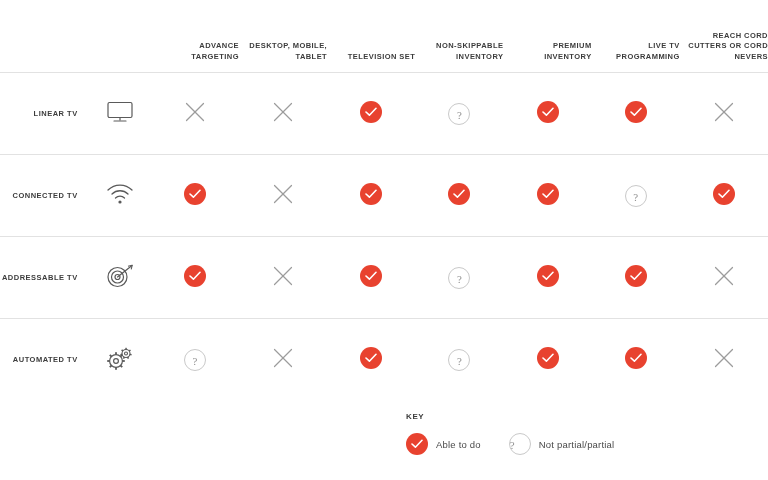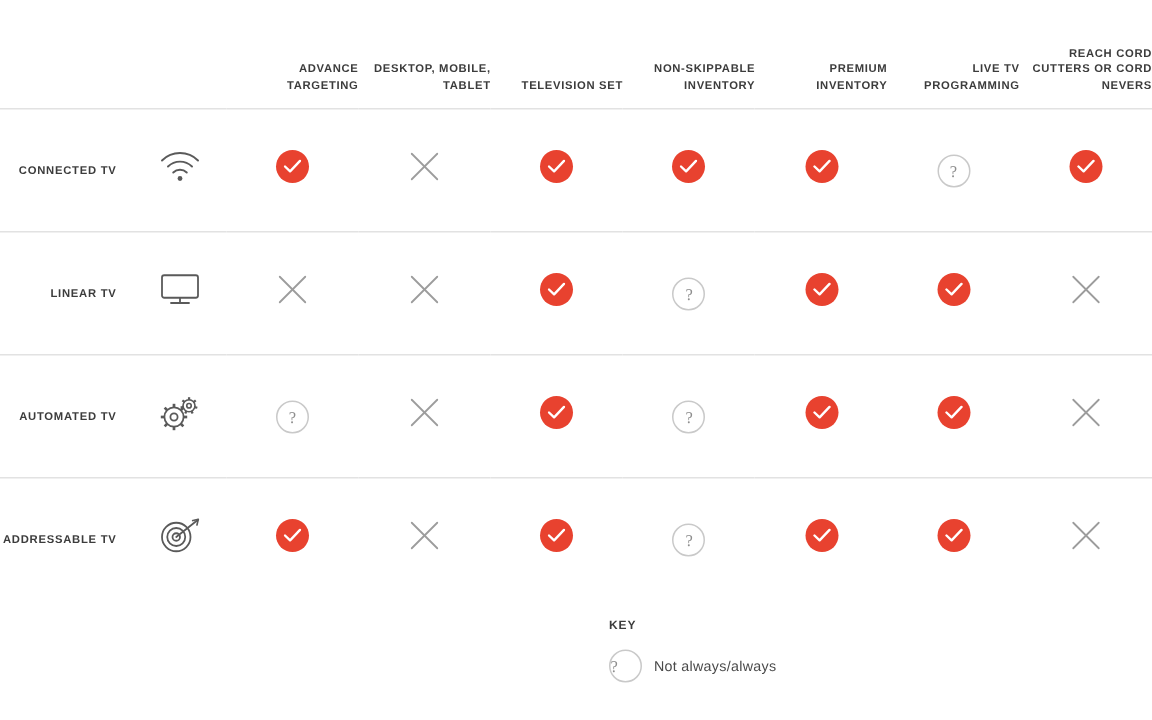--- a/index.html
+++ b/index.html
@@ -168,20 +168,50 @@
         <th class="colhead">DESKTOP, MOBILE, TABLET</th>
         <th class="colhead">TELEVISION SET</th>
         <th class="colhead">NON-SKIPPABLE INVENTORY</th>
         <th class="colhead">PREMIUM INVENTORY</th>
         <th class="colhead">LIVE TV PROGRAMMING</th>
         <th class="colhead">REACH CORD CUTTERS OR CORD NEVERS</th>
       </tr>
     </thead>
     <tbody id="matrix-body">
         <tr>
+          <td class="rowlabel">LINEAR TV</td>
+          <td class="rowicon"><span><svg width="28" height="24" viewBox="0 0 28 24">
+                <rect x="2" y="2.5" width="24" height="15" rx="1.5" fill="none" stroke="#5a5a5a" stroke-width="1.2"></rect>
+                <line x1="14" y1="17.5" x2="14" y2="20.5" stroke="#5a5a5a" stroke-width="1.2"></line>
+                <line x1="8" y1="21" x2="20" y2="21" stroke="#5a5a5a" stroke-width="1.2" stroke-linecap="round"></line>
+              </svg></span></td>
+          <td><span class="mark no"><svg width="22" height="22" viewBox="0 0 22 22">
+                <line x1="2.5" y1="2.5" x2="19.5" y2="19.5" stroke="#9c9c9c" stroke-width="1.2" stroke-linecap="round"></line>
+                <line x1="19.5" y1="2.5" x2="2.5" y2="19.5" stroke="#9c9c9c" stroke-width="1.2" stroke-linecap="round"></line>
+              </svg></span></td>
+          <td><span class="mark no"><svg width="22" height="22" viewBox="0 0 22 22">
+                <line x1="2.5" y1="2.5" x2="19.5" y2="19.5" stroke="#9c9c9c" stroke-width="1.2" stroke-linecap="round"></line>
+                <line x1="19.5" y1="2.5" x2="2.5" y2="19.5" stroke="#9c9c9c" stroke-width="1.2" stroke-linecap="round"></line>
+              </svg></span></td>
+          <td><span class="mark yes"><svg width="12" height="10" viewBox="0 0 12 10">
+                <path d="M1 5 L4.4 8.2 L11 1.3" fill="none" stroke="#ffffff" stroke-width="1.6" stroke-linecap="round" stroke-linejoin="round"></path>
+              </svg></span></td>
+          <td><span class="mark maybe">?</span></td>
+          <td><span class="mark yes"><svg width="12" height="10" viewBox="0 0 12 10">
+                <path d="M1 5 L4.4 8.2 L11 1.3" fill="none" stroke="#ffffff" stroke-width="1.6" stroke-linecap="round" stroke-linejoin="round"></path>
+              </svg></span></td>
+          <td><span class="mark yes"><svg width="12" height="10" viewBox="0 0 12 10">
+                <path d="M1 5 L4.4 8.2 L11 1.3" fill="none" stroke="#ffffff" stroke-width="1.6" stroke-linecap="round" stroke-linejoin="round"></path>
+              </svg></span></td>
+          <td><span class="mark no"><svg width="22" height="22" viewBox="0 0 22 22">
+                <line x1="2.5" y1="2.5" x2="19.5" y2="19.5" stroke="#9c9c9c" stroke-width="1.2" stroke-linecap="round"></line>
+                <line x1="19.5" y1="2.5" x2="2.5" y2="19.5" stroke="#9c9c9c" stroke-width="1.2" stroke-linecap="round"></line>
+              </svg></span></td>
+        </tr>
+        <tr>
           <td class="rowlabel">CONNECTED TV</td>
           <td class="rowicon"><span><svg width="28" height="22" viewBox="0 0 28 22">
                 <path d="M2 7 A17 17 0 0 1 26 7" fill="none" stroke="#5a5a5a" stroke-width="1.3" stroke-linecap="round"></path>
                 <path d="M6 11 A11.5 11.5 0 0 1 22 11" fill="none" stroke="#5a5a5a" stroke-width="1.3" stroke-linecap="round"></path>
                 <path d="M9.5 15 A6.5 6.5 0 0 1 18.5 15" fill="none" stroke="#5a5a5a" stroke-width="1.3" stroke-linecap="round"></path>
                 <circle cx="14" cy="19" r="1.6" fill="#5a5a5a"></circle>
               </svg></span></td>
           <td><span class="mark yes"><svg width="12" height="10" viewBox="0 0 12 10">
                 <path d="M1 5 L4.4 8.2 L11 1.3" fill="none" stroke="#ffffff" stroke-width="1.6" stroke-linecap="round" stroke-linejoin="round"></path>
               </svg></span></td>
@@ -197,29 +227,30 @@
               </svg></span></td>
           <td><span class="mark yes"><svg width="12" height="10" viewBox="0 0 12 10">
                 <path d="M1 5 L4.4 8.2 L11 1.3" fill="none" stroke="#ffffff" stroke-width="1.6" stroke-linecap="round" stroke-linejoin="round"></path>
               </svg></span></td>
           <td><span class="mark maybe">?</span></td>
           <td><span class="mark yes"><svg width="12" height="10" viewBox="0 0 12 10">
                 <path d="M1 5 L4.4 8.2 L11 1.3" fill="none" stroke="#ffffff" stroke-width="1.6" stroke-linecap="round" stroke-linejoin="round"></path>
               </svg></span></td>
         </tr>
         <tr>
-          <td class="rowlabel">LINEAR TV</td>
-          <td class="rowicon"><span><svg width="28" height="24" viewBox="0 0 28 24">
-                <rect x="2" y="2.5" width="24" height="15" rx="1.5" fill="none" stroke="#5a5a5a" stroke-width="1.2"></rect>
-                <line x1="14" y1="17.5" x2="14" y2="20.5" stroke="#5a5a5a" stroke-width="1.2"></line>
-                <line x1="8" y1="21" x2="20" y2="21" stroke="#5a5a5a" stroke-width="1.2" stroke-linecap="round"></line>
-              </svg></span></td>
-          <td><span class="mark no"><svg width="22" height="22" viewBox="0 0 22 22">
-                <line x1="2.5" y1="2.5" x2="19.5" y2="19.5" stroke="#9c9c9c" stroke-width="1.2" stroke-linecap="round"></line>
-                <line x1="19.5" y1="2.5" x2="2.5" y2="19.5" stroke="#9c9c9c" stroke-width="1.2" stroke-linecap="round"></line>
+          <td class="rowlabel">ADDRESSABLE TV</td>
+          <td class="rowicon"><span><svg width="30" height="26" viewBox="0 0 30 26">
+                <circle cx="12.5" cy="14" r="9.5" fill="none" stroke="#5a5a5a" stroke-width="1.2"></circle>
+                <circle cx="12.5" cy="14" r="6" fill="none" stroke="#5a5a5a" stroke-width="1.2"></circle>
+                <circle cx="12.5" cy="14" r="2.5" fill="none" stroke="#5a5a5a" stroke-width="1.2"></circle>
+                <line x1="12.5" y1="14" x2="27" y2="2.5" stroke="#5a5a5a" stroke-width="1.2" stroke-linecap="round"></line>
+                <path d="M23 3.2 L27.2 2.2 L26.2 6.4" fill="none" stroke="#5a5a5a" stroke-width="1.1" stroke-linejoin="round"></path>
+              </svg></span></td>
+          <td><span class="mark yes"><svg width="12" height="10" viewBox="0 0 12 10">
+                <path d="M1 5 L4.4 8.2 L11 1.3" fill="none" stroke="#ffffff" stroke-width="1.6" stroke-linecap="round" stroke-linejoin="round"></path>
               </svg></span></td>
           <td><span class="mark no"><svg width="22" height="22" viewBox="0 0 22 22">
                 <line x1="2.5" y1="2.5" x2="19.5" y2="19.5" stroke="#9c9c9c" stroke-width="1.2" stroke-linecap="round"></line>
                 <line x1="19.5" y1="2.5" x2="2.5" y2="19.5" stroke="#9c9c9c" stroke-width="1.2" stroke-linecap="round"></line>
               </svg></span></td>
           <td><span class="mark yes"><svg width="12" height="10" viewBox="0 0 12 10">
                 <path d="M1 5 L4.4 8.2 L11 1.3" fill="none" stroke="#ffffff" stroke-width="1.6" stroke-linecap="round" stroke-linejoin="round"></path>
               </svg></span></td>
           <td><span class="mark maybe">?</span></td>
           <td><span class="mark yes"><svg width="12" height="10" viewBox="0 0 12 10">
@@ -273,56 +304,33 @@
                 <path d="M1 5 L4.4 8.2 L11 1.3" fill="none" stroke="#ffffff" stroke-width="1.6" stroke-linecap="round" stroke-linejoin="round"></path>
               </svg></span></td>
           <td><span class="mark yes"><svg width="12" height="10" viewBox="0 0 12 10">
                 <path d="M1 5 L4.4 8.2 L11 1.3" fill="none" stroke="#ffffff" stroke-width="1.6" stroke-linecap="round" stroke-linejoin="round"></path>
               </svg></span></td>
           <td><span class="mark no"><svg width="22" height="22" viewBox="0 0 22 22">
                 <line x1="2.5" y1="2.5" x2="19.5" y2="19.5" stroke="#9c9c9c" stroke-width="1.2" stroke-linecap="round"></line>
                 <line x1="19.5" y1="2.5" x2="2.5" y2="19.5" stroke="#9c9c9c" stroke-width="1.2" stroke-linecap="round"></line>
               </svg></span></td>
         </tr>
-        <tr>
-          <td class="rowlabel">ADDRESSABLE TV</td>
-          <td class="rowicon"><span><svg width="30" height="26" viewBox="0 0 30 26">
-                <circle cx="12.5" cy="14" r="9.5" fill="none" stroke="#5a5a5a" stroke-width="1.2"></circle>
-                <circle cx="12.5" cy="14" r="6" fill="none" stroke="#5a5a5a" stroke-width="1.2"></circle>
-                <circle cx="12.5" cy="14" r="2.5" fill="none" stroke="#5a5a5a" stroke-width="1.2"></circle>
-                <line x1="12.5" y1="14" x2="27" y2="2.5" stroke="#5a5a5a" stroke-width="1.2" stroke-linecap="round"></line>
-                <path d="M23 3.2 L27.2 2.2 L26.2 6.4" fill="none" stroke="#5a5a5a" stroke-width="1.1" stroke-linejoin="round"></path>
-              </svg></span></td>
-          <td><span class="mark yes"><svg width="12" height="10" viewBox="0 0 12 10">
-                <path d="M1 5 L4.4 8.2 L11 1.3" fill="none" stroke="#ffffff" stroke-width="1.6" stroke-linecap="round" stroke-linejoin="round"></path>
-              </svg></span></td>
-          <td><span class="mark no"><svg width="22" height="22" viewBox="0 0 22 22">
-                <line x1="2.5" y1="2.5" x2="19.5" y2="19.5" stroke="#9c9c9c" stroke-width="1.2" stroke-linecap="round"></line>
-                <line x1="19.5" y1="2.5" x2="2.5" y2="19.5" stroke="#9c9c9c" stroke-width="1.2" stroke-linecap="round"></line>
-              </svg></span></td>
-          <td><span class="mark yes"><svg width="12" height="10" viewBox="0 0 12 10">
-                <path d="M1 5 L4.4 8.2 L11 1.3" fill="none" stroke="#ffffff" stroke-width="1.6" stroke-linecap="round" stroke-linejoin="round"></path>
-              </svg></span></td>
-          <td><span class="mark maybe">?</span></td>
-          <td><span class="mark yes"><svg width="12" height="10" viewBox="0 0 12 10">
-                <path d="M1 5 L4.4 8.2 L11 1.3" fill="none" stroke="#ffffff" stroke-width="1.6" stroke-linecap="round" stroke-linejoin="round"></path>
-              </svg></span></td>
-          <td><span class="mark yes"><svg width="12" height="10" viewBox="0 0 12 10">
-                <path d="M1 5 L4.4 8.2 L11 1.3" fill="none" stroke="#ffffff" stroke-width="1.6" stroke-linecap="round" stroke-linejoin="round"></path>
-              </svg></span></td>
-          <td><span class="mark no"><svg width="22" height="22" viewBox="0 0 22 22">
-                <line x1="2.5" y1="2.5" x2="19.5" y2="19.5" stroke="#9c9c9c" stroke-width="1.2" stroke-linecap="round"></line>
-                <line x1="19.5" y1="2.5" x2="2.5" y2="19.5" stroke="#9c9c9c" stroke-width="1.2" stroke-linecap="round"></line>
-              </svg></span></td>
-        </tr>
       </tbody>
   </table>
 </div>
 
 <div class="key">
   <div class="key-title">KEY</div>
   <div class="key-row" id="key-row">
       <div class="key-item">
+        <span class="mark yes">
+          <svg width="12" height="10" viewBox="0 0 12 10">
+            <path d="M1 5 L4.4 8.2 L11 1.3" fill="none" stroke="#ffffff" stroke-width="1.6" stroke-linecap="round" stroke-linejoin="round"></path>
+          </svg>
+        </span>
+        <span class="key-label">Able to do</span>
+      </div>
+      <div class="key-item">
         <span class="mark maybe">?</span>
-        <span class="key-label">Not always/always</span>
+        <span class="key-label">Not partial/partial</span>
       </div>
     </div>
 </div>
 
 </body></html>

